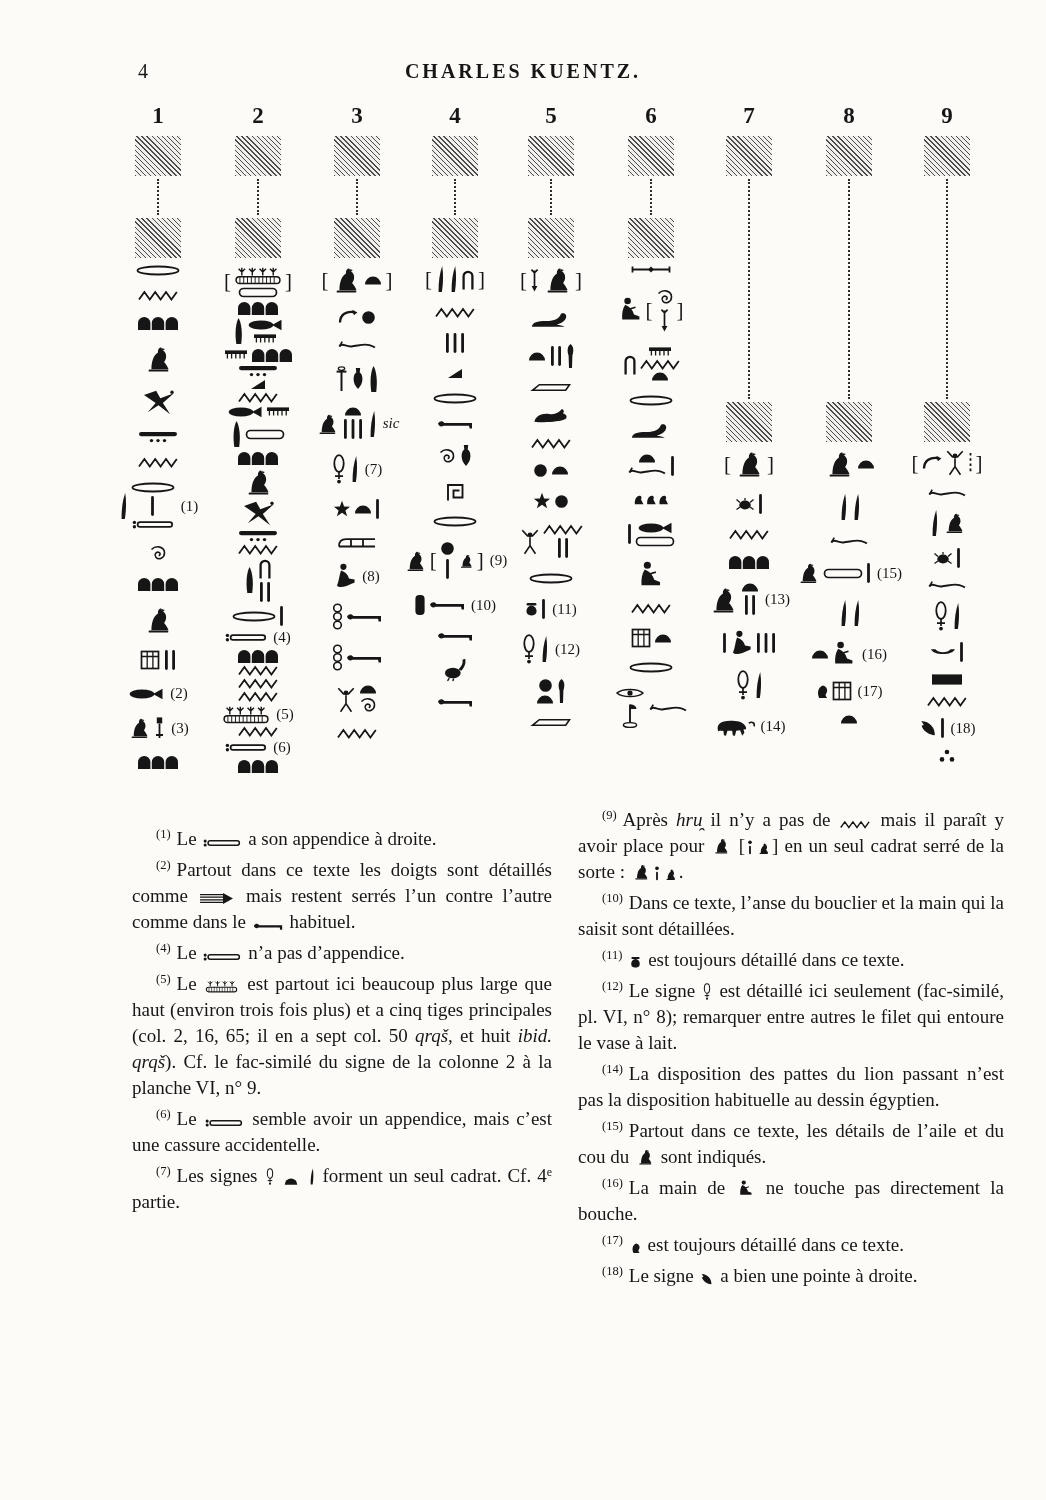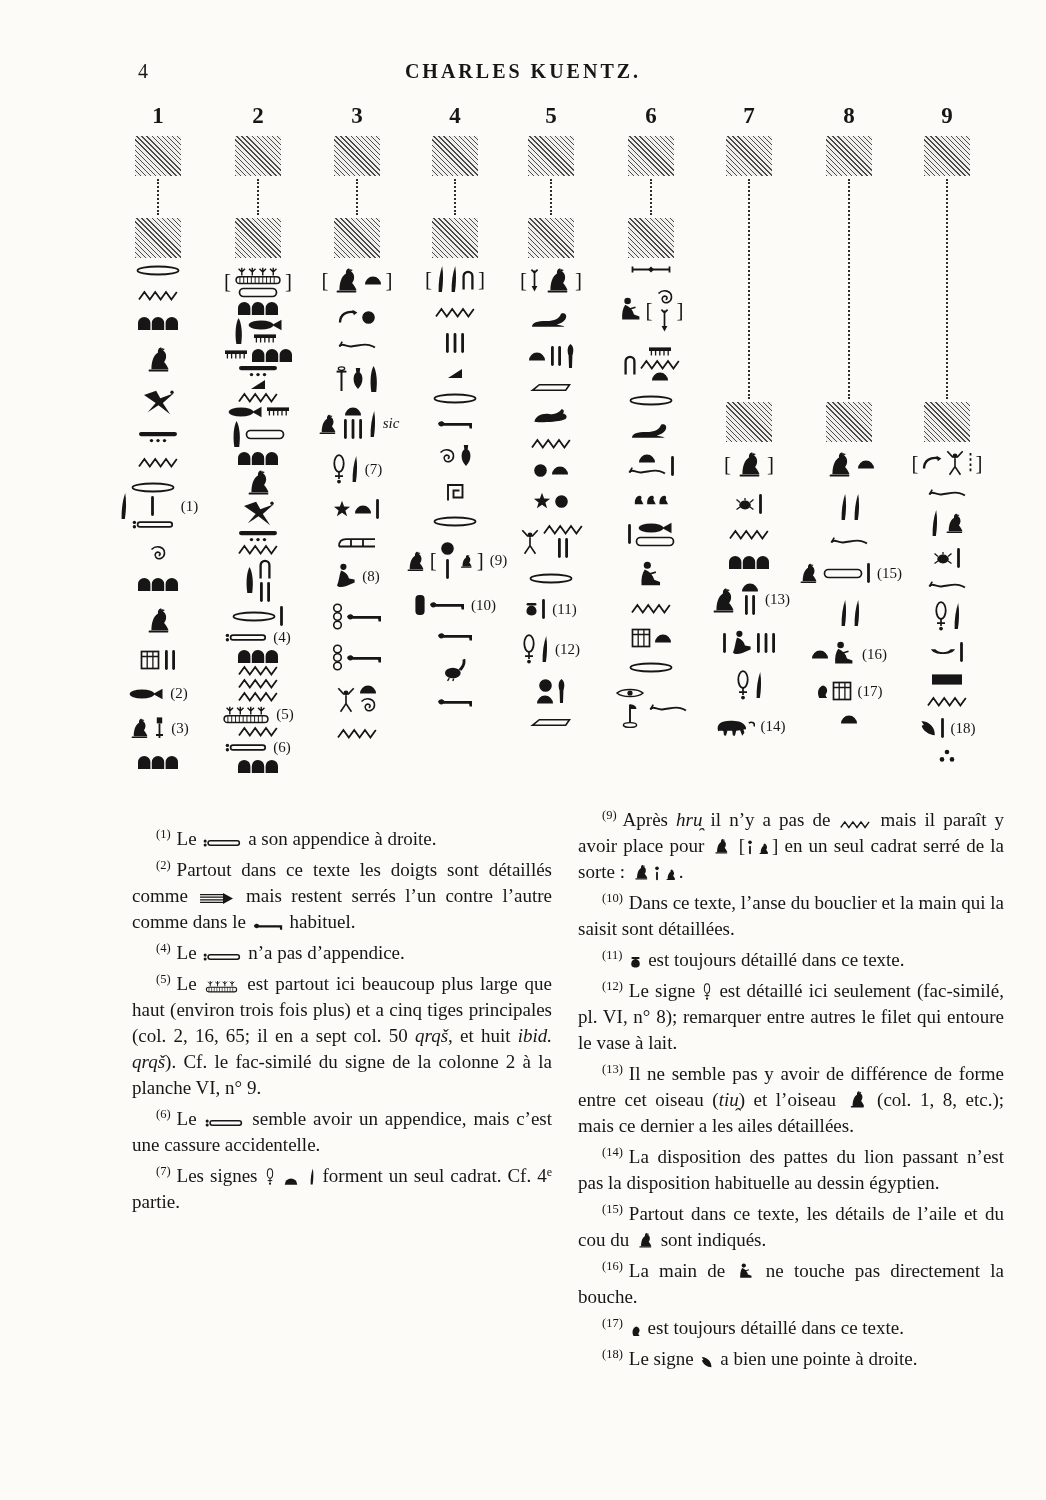--- a/index.html
+++ b/index.html
@@ -1056,23 +1056,20 @@
         </svg><svg width="13" height="13" class="iglyph">
           <use href="#g-falcon"></use>
         </svg>.</p>
       <p class="fnote"><span class="fnum">(10)</span>Dans ce texte, l’anse du bouclier et la main qui la saisit sont détaillées.</p>
       <p class="fnote"><span class="fnum">(11)</span><svg width="11" height="13" class="iglyph">
           <use href="#g-pot"></use>
         </svg> est toujours détaillé dans ce texte.</p>
       <p class="fnote"><span class="fnum">(12)</span>Le signe <svg width="8" height="17" class="iglyph">
           <use href="#g-vase"></use>
         </svg> est détaillé ici seulement (fac-similé, pl. VI, n° 8); remarquer entre autres le filet qui entoure le vase à lait.</p>
-      <p class="fnote"><span class="fnum">(13)</span>Il ne semble pas y avoir de différence de forme entre cet oiseau (<span class="fnit">tiu̯</span>) et l’oiseau <svg width="20" height="20" class="iglyph">
-          <use href="#g-falcon"></use>
-        </svg> (col. 1, 8, etc.); mais ce dernier a les ailes détaillées.</p>
       <p class="fnote"><span class="fnum">(14)</span>La disposition des pattes du lion passant n’est pas la disposition habituelle au dessin égyptien.</p>
       <p class="fnote"><span class="fnum">(15)</span>Partout dans ce texte, les détails de l’aile et du cou du <svg width="18" height="18" class="iglyph">
           <use href="#g-falcon"></use>
         </svg> sont indiqués.</p>
       <p class="fnote"><span class="fnum">(16)</span>La main de <svg width="16" height="17" class="iglyph">
           <use href="#g-seated-man"></use>
         </svg> ne touche pas directement la bouche.</p>
       <p class="fnote"><span class="fnum">(17)</span><svg width="10" height="12" class="iglyph">
           <use href="#g-head"></use>
         </svg> est toujours détaillé dans ce texte.</p>

